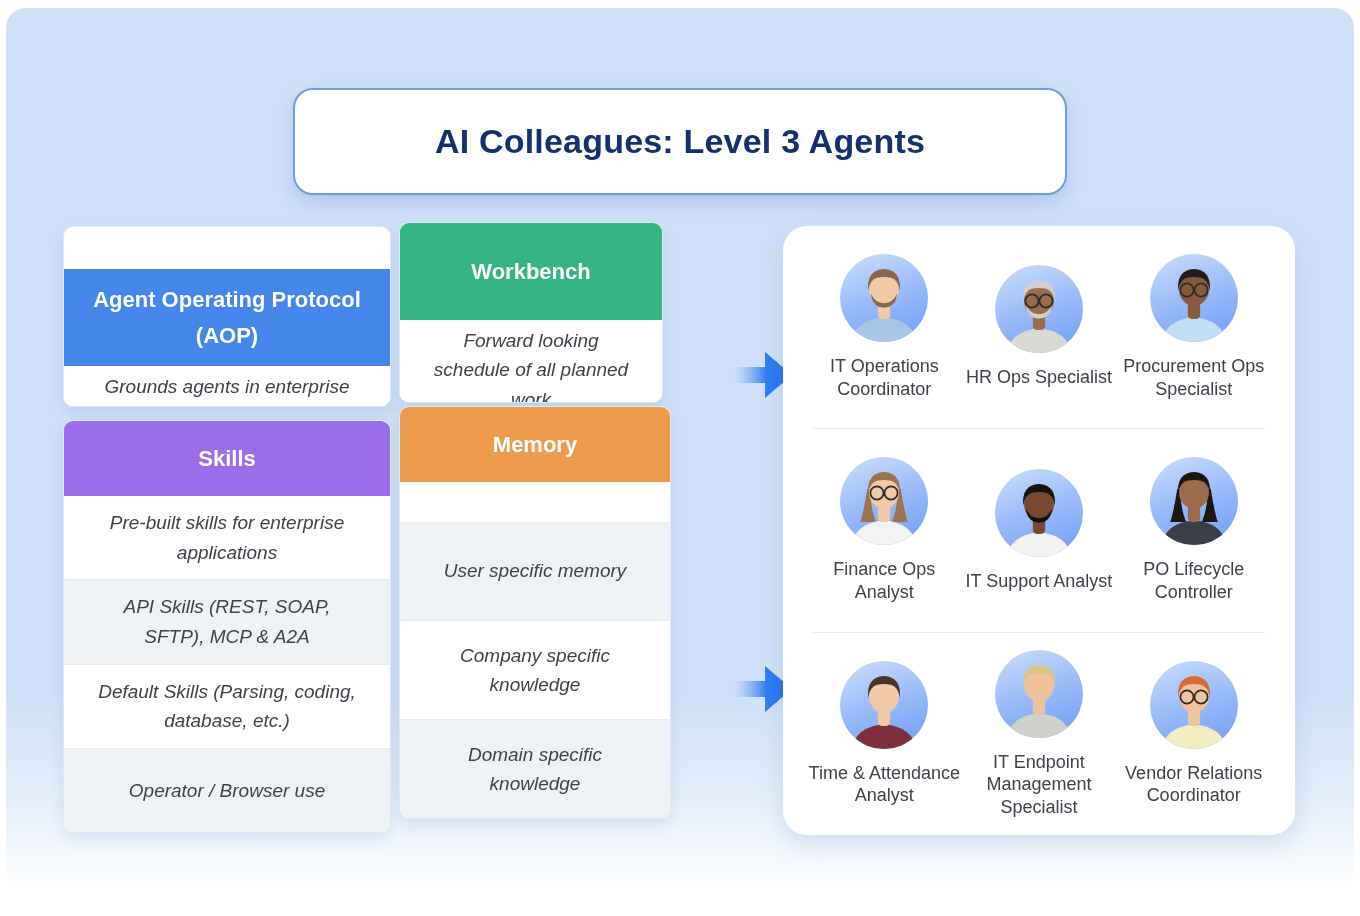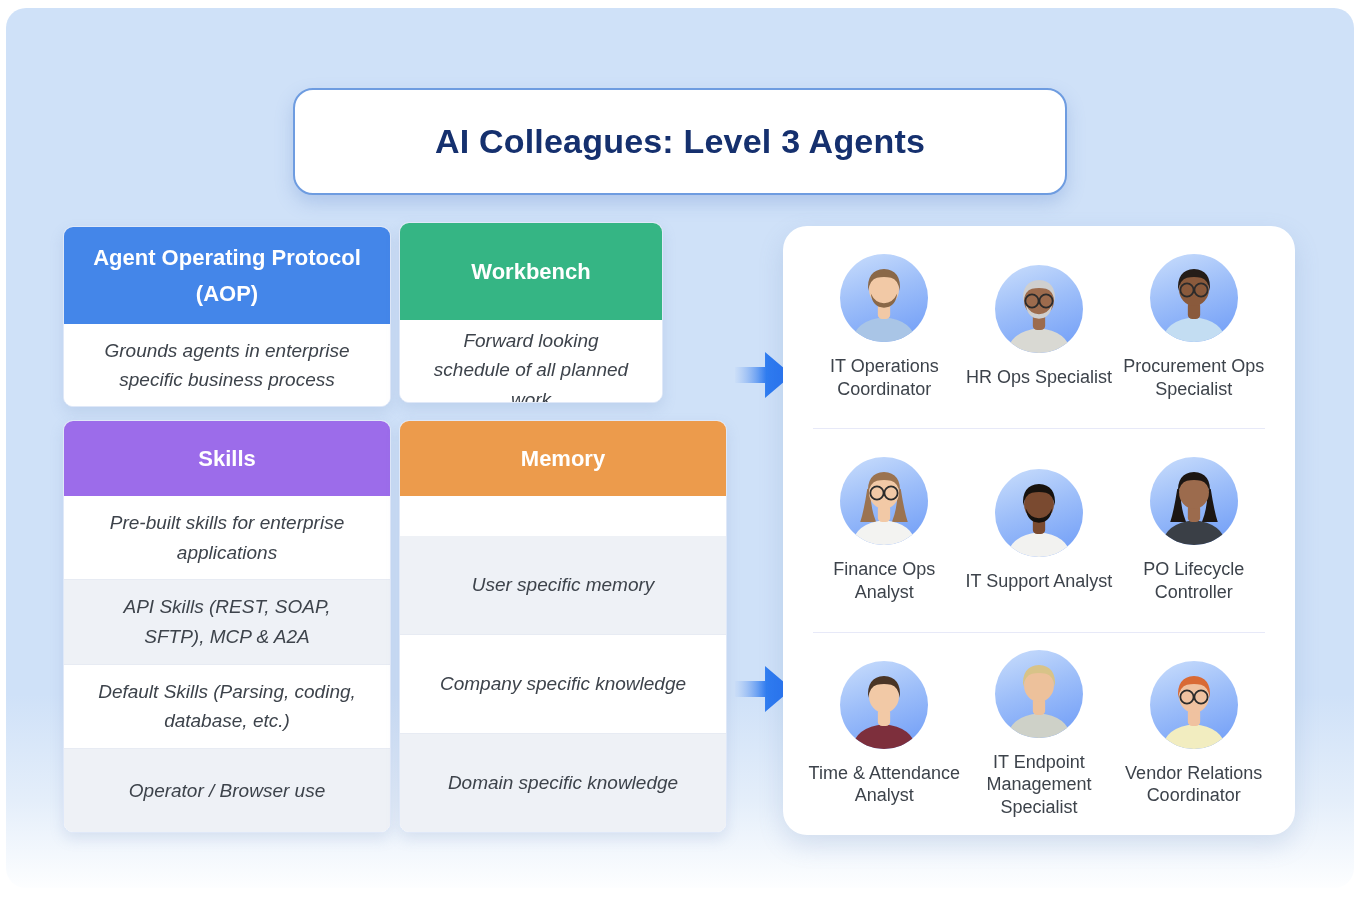--- a/index.html
+++ b/index.html
@@ -66,21 +66,21 @@
 <body>
 
 <div id="stage">
   <div class="bg-panel"></div>
 
   <div class="title-card">
     <h1>AI Colleagues: Level 3 Agents</h1>
   </div>
 
   <div class="card" style="left:63px; top:226px; width:328px; height:181px;">
-    <div class="card-head tall" style="background: rgb(68, 134, 233);">Agent Operating Protocol (AOP)</div>
+    <div class="card-head tall" style="background: rgb(68, 134, 233); margin-top: 42px;">Agent Operating Protocol (AOP)</div>
     <div class="card-rows">
         <div class="card-row">Grounds agents in enterprise specific business process</div>
       </div>
   </div>
 
   <div class="card" style="left:399px; top:222px; width:264px; height:181px;">
     <div class="card-head tall" style="background: rgb(53, 181, 132);">Workbench</div>
     <div class="card-rows">
         <div class="card-row">Forward looking schedule of all planned work</div>
       </div>
@@ -89,21 +89,21 @@
   <div class="card" style="left:63px; top:420px; width:328px; height:413px;">
     <div class="card-head short" style="background: rgb(156, 108, 234);">Skills</div>
     <div class="card-rows">
         <div class="card-row">Pre-built skills for enterprise applications</div>
         <div class="card-row alt">API Skills (REST, SOAP, SFTP), MCP &amp; A2A</div>
         <div class="card-row">Default Skills (Parsing, coding, database, etc.)</div>
         <div class="card-row alt">Operator / Browser use</div>
       </div>
   </div>
 
-  <div class="card" style="left:399px; top:420px; width:328px; height:413px;gap:40px;">
+  <div class="card" style="left:399px; top:406px; width:272px; height:413px;gap:40px;">
     <div class="card-head short" style="background: rgb(236, 155, 76);">Memory</div>
     <div class="card-rows">
         <div class="card-row alt">User specific memory</div>
         <div class="card-row">Company specific knowledge</div>
         <div class="card-row alt">Domain specific knowledge</div>
       </div>
   </div>
 
   <svg class="flow-arrow" style="left:735px; top:349px;" viewBox="0 0 58 52">
     <defs>

